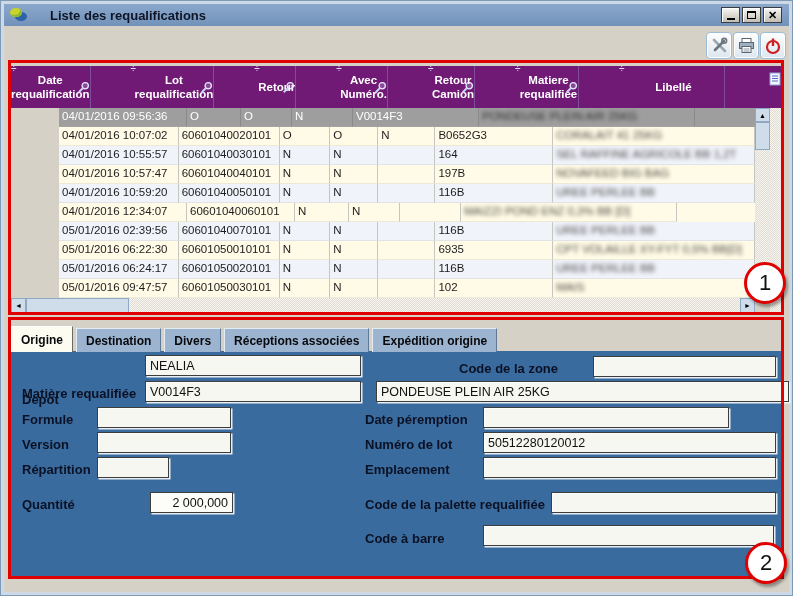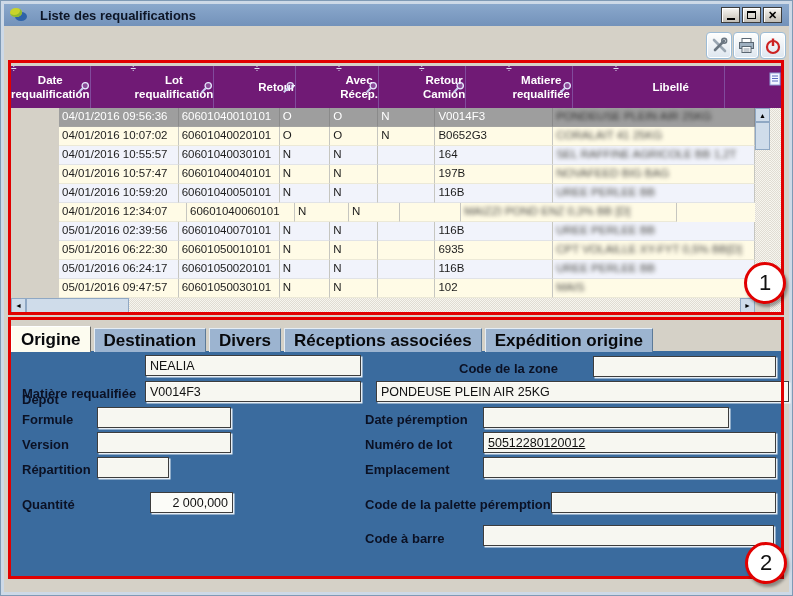--- a/index.html
+++ b/index.html
@@ -10,21 +10,21 @@
     box-shadow:inset 0 0 0 1px #7f9ab5, inset 0 0 0 4px #cdd9e7;
   }
   
   .titlebar{position:absolute;left:4px;top:4px;width:785px;height:22px;
     background:linear-gradient(#8db63f00,#0000), #7d9cc2;
     background:linear-gradient(#8aa8cc,#7392ba);
     display:flex;align-items:center;}
   .appicon{position:relative;width:18px;height:14px;margin-left:6px;}
   .appicon .b1{position:absolute;left:5px;top:4px;width:12px;height:9px;border-radius:50%;background:#2f63a8;}
   .appicon .b2{position:absolute;left:0;top:0;width:12px;height:9px;border-radius:50%;background:#c9d42b;box-shadow:inset -2px -2px 0 #8fb832;}
-  .title{margin-left:12px;font-size:13px;font-weight:bold;color:#0d1526;}
+  .title{margin-left:22px;font-size:13px;font-weight:bold;color:#0d1526;}
   .winbtns{margin-left:auto;margin-right:7px;display:flex;gap:2px;}
   .wbtn{width:19px;height:16px;background:linear-gradient(#f8f7f4,#d8d4cc 60%,#c2beb6);
     border:1px solid #3c3c3c;box-shadow:inset 1px 1px 0 #ffffff;
     display:flex;align-items:center;justify-content:center;font-size:10px;color:#000;cursor:pointer;}
   .glyph-min{width:8px;height:2px;background:#000;margin-top:8px;}
   .glyph-max{width:9px;height:8px;border:1px solid #000;border-top-width:2px;}
   .glyph-close{font-weight:bold;font-size:11px;line-height:1;}
   
   .toolbar{position:absolute;top:32px;right:7px;display:flex;gap:1px;}
   .tbtn{width:26px;height:27px;border:1px solid #9dbcd6;border-radius:4px;
@@ -75,21 +75,21 @@
   .vscroll .sthumb{width:15px;height:28px;}
   .vscroll .strack{width:15px;height:120px;}
   .hscroll .sbtn{width:15px;height:15px;}
   .hscroll .sthumb{width:103px;height:15px;}
   .hscroll .strack{flex:1;height:15px;}
   .fillstrip{position:absolute;left:770px;top:108px;width:12px;height:205px;z-index:3;}
   
   .tabs{position:absolute;left:11px;top:326px;height:26px;display:flex;align-items:flex-end;gap:3px;z-index:6;}
   .tab{height:24px;padding:0 9px;display:flex;align-items:center;
     background:#9cb4d0;border:1px solid #e4ecf4;border-right-color:#5c7a98;border-bottom:none;
-    font-size:17px;font-weight:bold;color:#08090c;cursor:pointer;}
+    font-size:12px;font-weight:bold;color:#08090c;cursor:pointer;}
   .tab.active{height:26px;background:#fdfcf0;border:1px solid #fff;border-right-color:#6a6a66;border-bottom:none;}
   .panel{position:absolute;left:11px;top:351px;width:770px;height:227px;background:#3a6b9e;z-index:2;}
   .flabel{position:absolute;font-size:13px;font-weight:bold;color:#0b1124;white-space:nowrap;z-index:3;}
   .field{position:absolute;z-index:3;background:#f7f7f1;border:1px solid #3d3d3d;
     box-shadow:1.5px 1.5px 0 rgba(240,245,250,0.95), inset 1px 1px 0 #fdfdfb;
     font-family:"Liberation Sans",sans-serif;font-size:12.5px;color:#101010;height:21px;padding:0 4px;}
   .field.num{text-align:right;background:#fcfcf8;}
 </style>
 </head>
 <body>
@@ -152,21 +152,21 @@
       <svg class="mag" width="13" height="13" viewBox="0 0 12 12">
           <circle cx="7.6" cy="4.4" r="2.9" fill="rgba(210,220,255,0.25)" stroke="#e7ebff" stroke-width="1.2"></circle>
           <line x1="5.3" y1="6.7" x2="1.6" y2="10.4" stroke="#ccd4f2" stroke-width="1.8"></line>
         </svg></div>
     <div class="hcell c2"><span>Retour</span>
       <svg class="mag" width="13" height="13" viewBox="0 0 12 12">
           <circle cx="7.6" cy="4.4" r="2.9" fill="rgba(210,220,255,0.25)" stroke="#e7ebff" stroke-width="1.2"></circle>
           <line x1="5.3" y1="6.7" x2="1.6" y2="10.4" stroke="#ccd4f2" stroke-width="1.8"></line>
         </svg></div>
     <div class="hcell c3"><span>Avec
-Récep.</span>
+Numéro.</span>
       <svg class="mag" width="13" height="13" viewBox="0 0 12 12">
           <circle cx="7.6" cy="4.4" r="2.9" fill="rgba(210,220,255,0.25)" stroke="#e7ebff" stroke-width="1.2"></circle>
           <line x1="5.3" y1="6.7" x2="1.6" y2="10.4" stroke="#ccd4f2" stroke-width="1.8"></line>
         </svg></div>
     <div class="hcell c4"><span>Retour
 Camion</span>
       <svg class="mag" width="13" height="13" viewBox="0 0 12 12">
           <circle cx="7.6" cy="4.4" r="2.9" fill="rgba(210,220,255,0.25)" stroke="#e7ebff" stroke-width="1.2"></circle>
           <line x1="5.3" y1="6.7" x2="1.6" y2="10.4" stroke="#ccd4f2" stroke-width="1.8"></line>
         </svg></div>
@@ -183,21 +183,20 @@
         <line x1="3" y1="4" x2="9" y2="4" stroke="#5a6ac0" stroke-width="1"></line>
         <line x1="3" y1="6.5" x2="9" y2="6.5" stroke="#5a6ac0" stroke-width="1"></line>
         <line x1="3" y1="9" x2="9" y2="9" stroke="#5a6ac0" stroke-width="1"></line>
       </svg>
     </div>
   </div>
 
   <div class="gbody" id="grid-body">
       <div class="grow selected">
         <div class="gcell c0">04/01/2016 09:56:36</div>
-        <div class="gcell c1">60601040010101</div>
         <div class="gcell c2">O</div>
         <div class="gcell c3">O</div>
         <div class="gcell c4">N</div>
         <div class="gcell c5">V0014F3</div>
         <div class="gcell c6"><span class="blurtxt">PONDEUSE PLEIN AIR 25KG</span></div>
       </div>
       <div class="grow">
         <div class="gcell c0">04/01/2016 10:07:02</div>
         <div class="gcell c1">60601040020101</div>
         <div class="gcell c2">O</div>
@@ -322,32 +321,32 @@
   <div class="flabel" style="left:22px;top:412px;">Formule</div>
   <input class="field" style="left: 97px; top: 407px; width: 134px;" readonly="" value="">
 
   <div class="flabel" style="left:365px;top:412px;">Date péremption</div>
   <input class="field" style="left: 483px; top: 407px; width: 246px;" readonly="" value="">
 
   <div class="flabel" style="left:22px;top:437px;">Version</div>
   <input class="field" style="left: 97px; top: 432px; width: 134px;" readonly="" value="">
 
   <div class="flabel" style="left:365px;top:437px;">Numéro de lot</div>
-  <input class="field" style="left: 483px; top: 432px; width: 293px; text-decoration: underline;" readonly="" value="50512280120012">
+  <input class="field" style="left: 483px; top: 432px; width: 293px;" readonly="" value="50512280120012">
 
   <div class="flabel" style="left:22px;top:462px;">Répartition</div>
   <input class="field" style="left: 97px; top: 457px; width: 72px;" readonly="" value="">
 
   <div class="flabel" style="left:365px;top:462px;">Emplacement</div>
   <input class="field" style="left: 483px; top: 457px; width: 293px;" readonly="" value="">
 
   <div class="flabel" style="left:22px;top:497px;">Quantité</div>
   <input class="field num" style="left: 150px; top: 492px; width: 83px;" readonly="" value="2 000,000">
 
-  <div class="flabel" style="left:365px;top:497px;">Code de la palette péremption</div>
+  <div class="flabel" style="left:365px;top:497px;">Code de la palette requalifiée</div>
   <input class="field" style="left: 551px; top: 492px; width: 225px;" readonly="" value="">
 
   <div class="flabel" style="left:365px;top:531px;">Code à barre</div>
   <input class="field" style="left: 483px; top: 525px; width: 291px;" readonly="" value="">
 
   <div class="annot-rect rect2"></div>
   <div class="callout callout2">
       <span>2</span>
     </div>
 

